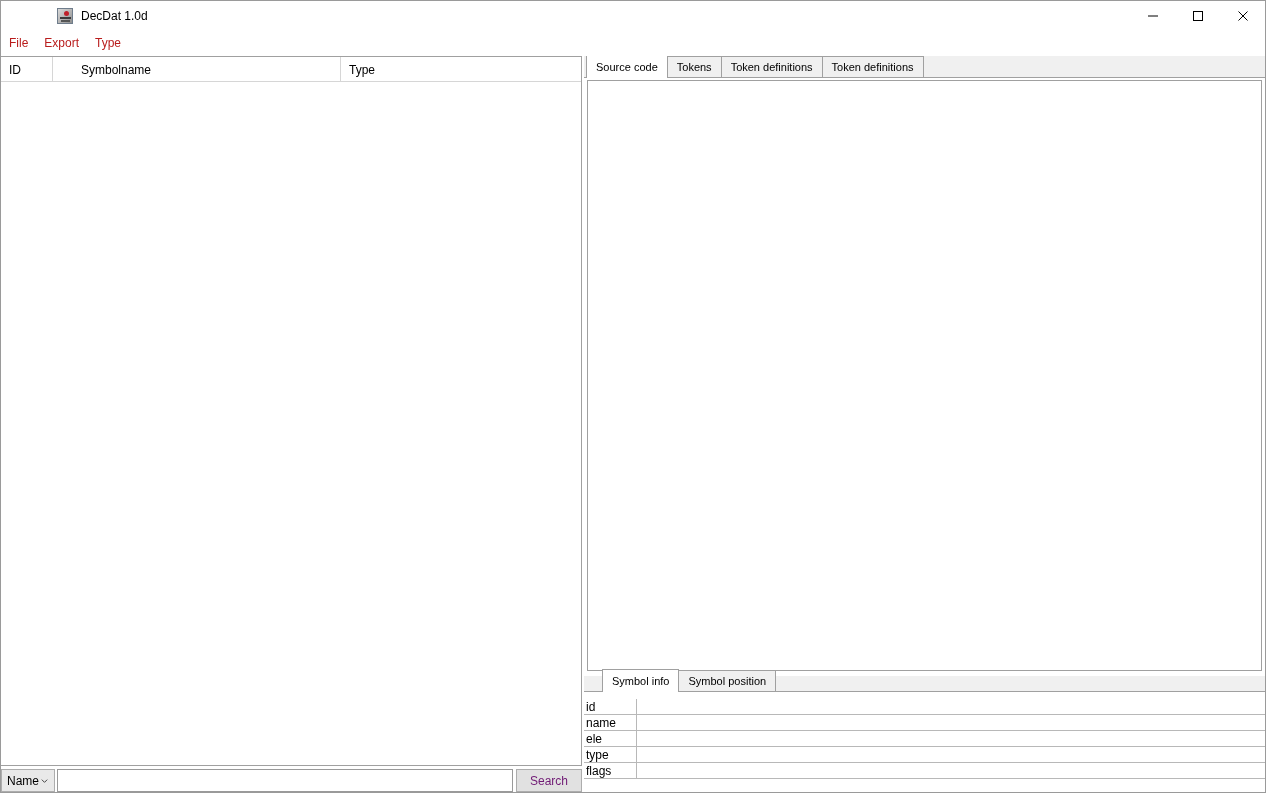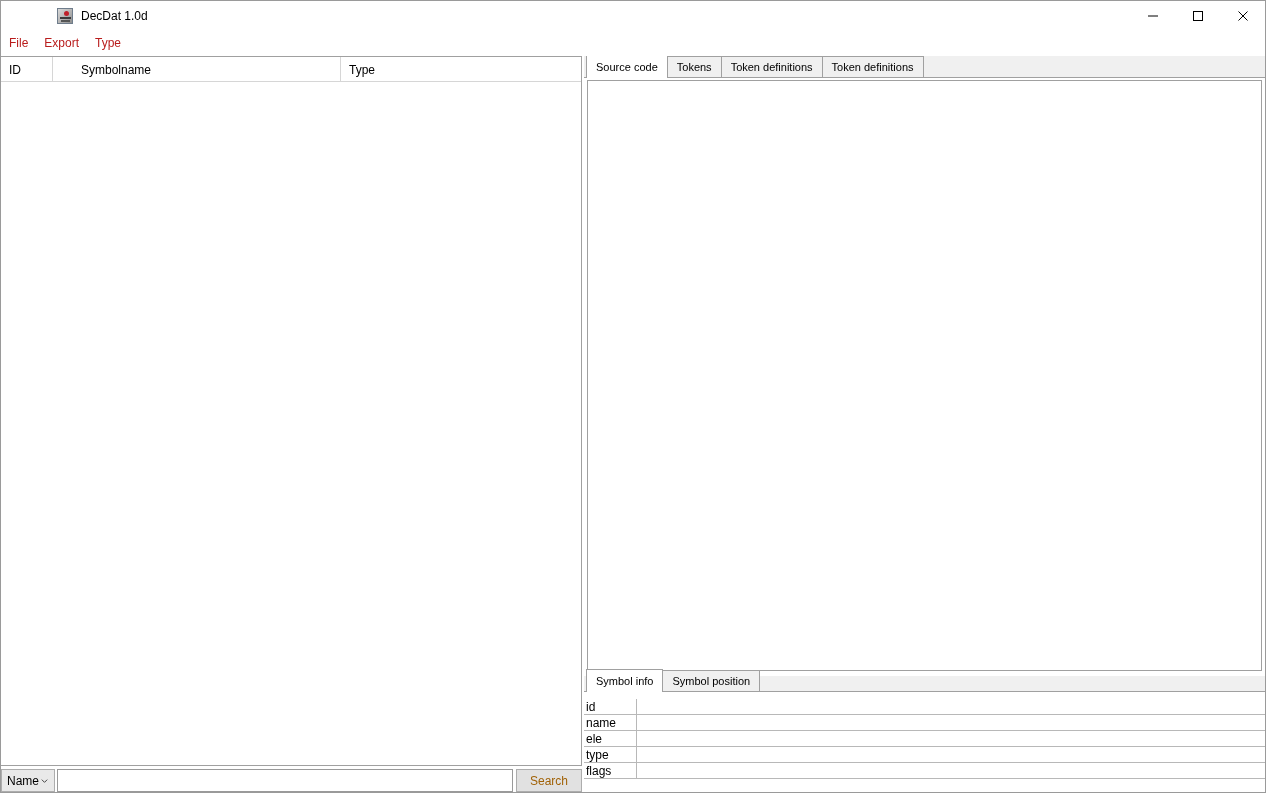--- a/index.html
+++ b/index.html
@@ -153,21 +153,21 @@
     outline: none;
     min-width: 0;
   }
   .search-btn {
     width: 66px;
     margin-left: 3px;
     background: #e1e1e1;
     border: 1px solid #adadad;
     font-family: "Liberation Sans", sans-serif;
     font-size: 12px;
-    color: #a16207;
+    color: #701a75;
     cursor: default;
   }
 
   
   .right-panel {
     position: absolute;
     left: 583px; top: 55px;
     width: 681px; height: 736px;
     background: #ffffff;
     overflow: hidden;
@@ -215,21 +215,21 @@
 
   
   .lower-tabstrip {
     position: absolute;
     left: 0; top: 620px;
     width: 681px; height: 16px;
     background: #f0f0f0;
     border-bottom: 1px solid #a0a0a0;
     display: flex;
     align-items: flex-end;
-    padding-left: 2px;
+    padding-left: 18px;
   }
 
   
   .sym-table {
     position: absolute;
     left: 0; top: 642px;
     width: 681px; height: 151px;
     background: #ffffff;
     border-top: none;
     overflow: hidden;

